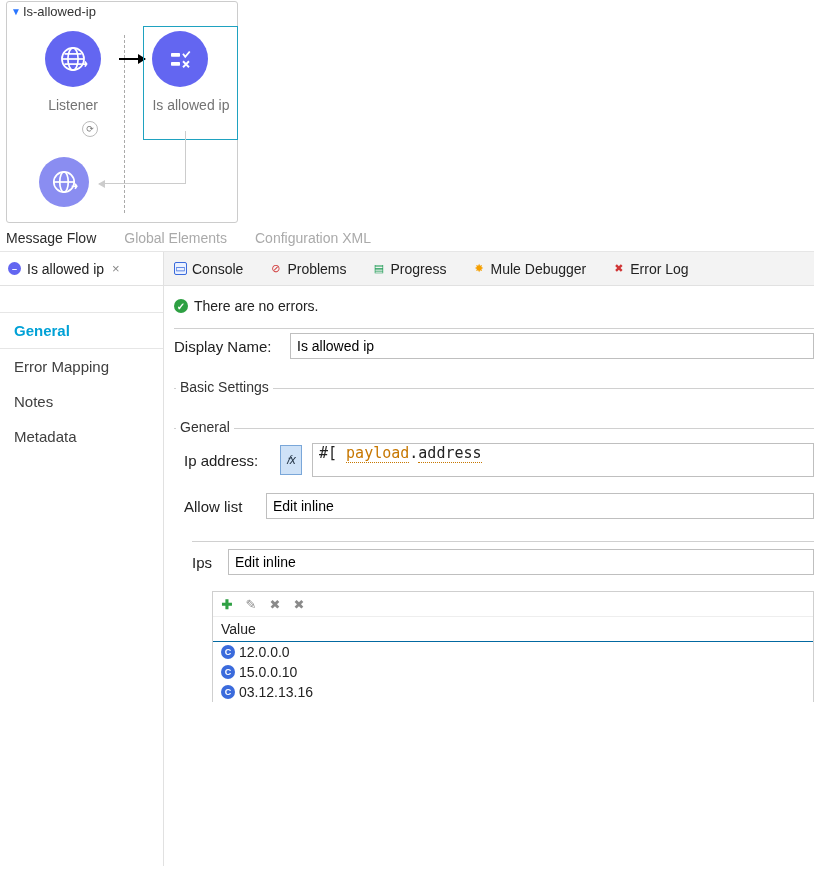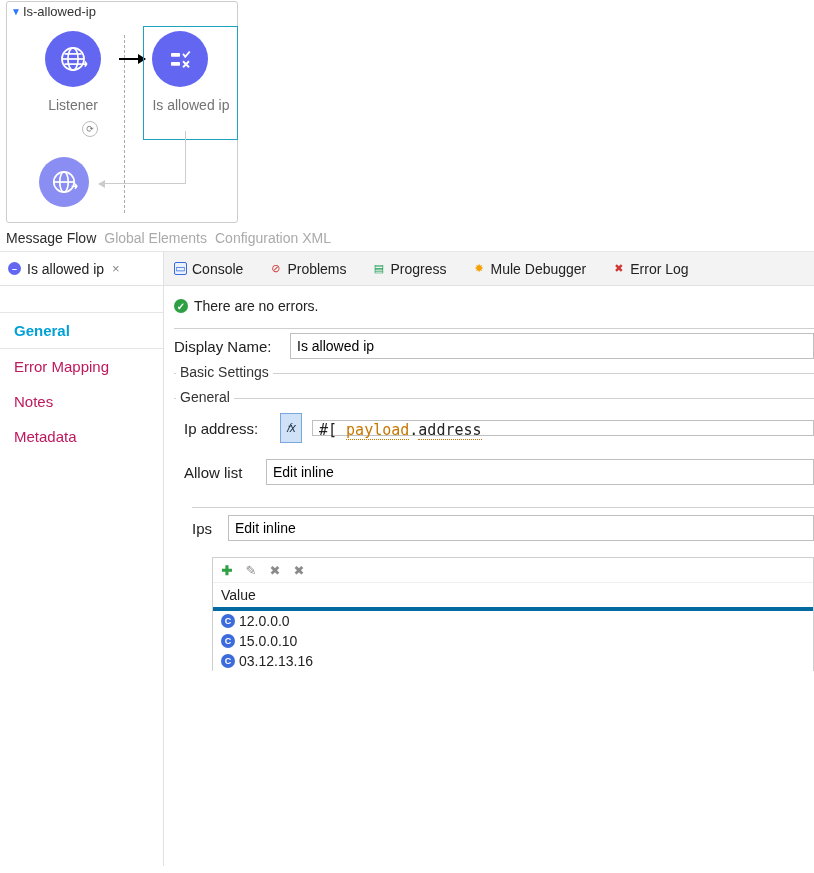--- a/index.html
+++ b/index.html
@@ -142,21 +142,21 @@
     border-radius: 50%;
     background: #fff;
     border: 1px solid #bbb;
     display:flex;align-items:center;justify-content:center;
     font-size:9px;color:#777;
   }
 
   
   .editor-tabs {
     display: flex;
-    gap: 8px;
+    gap: 28px;
     padding: 2px 6px 4px 6px;
     font-size: 14px;
     border-bottom: 1px solid #fff;
   }
   .editor-tabs .et-active { color: #2b2b2b; }
   .editor-tabs .et-inactive { color: #aaa; }
 
   
   .panel {
     display: flex;
@@ -192,21 +192,21 @@
     margin-left: 2px;
   }
   .side-nav {
     padding-top: 26px;
     display: flex;
     flex-direction: column;
   }
   .side-item {
     padding: 9px 14px;
     font-size: 15px;
-    color: #be185d;
+    color: #404040;
     cursor: pointer;
   }
   .side-item.active {
     color: #00a1d6;
     font-weight: 600;
     border-top: 1px solid #e6e6e6;
     border-bottom: 1px solid #e6e6e6;
   }
 
   .right-col {
@@ -256,63 +256,63 @@
   }
 
   .fieldrow {
     display:flex;align-items:center;gap:10px;padding:4px 0;
   }
   .fieldrow label { min-width: 106px; font-size:15px; }
   .fieldrow input.text, .fieldrow .dd {
     border:1px solid #bfbfbf;height:26px;padding:0 6px;font-size:14px;flex:1;background:#fff;
   }
   .fieldset {
-    margin-top: 10px;
+    margin-top: 25px;
     border-top: 1px solid #d0d0d0;
     position: relative;
     padding: 10px 0 4px 10px;
   }
   .fieldset > .legend {
     position: absolute;
     top: -10px;
     left: 2px;
     background: #fff;
     padding: 0 4px;
     font-size: 14px;
     color: #333;
   }
   .fx-btn {
     border:1px solid #7aa7d9;background:#cfe2f7;
     width:22px;height:30px;display:flex;align-items:center;justify-content:center;
     font-style:italic;font-size:12px;color:#234;
     cursor:pointer;
   }
   .expr-input {
-    border:1px solid #bfbfbf;height:16px;padding:0 6px;font-size:15px;
+    border:1px solid #bfbfbf;height:34px;padding:0 6px;font-size:15px;
     font-family: Consolas, monospace;flex:1;
   }
   .expr-input .hash {color:#222;}
   .expr-input .payload {color:#c77700;border-bottom:1px dotted #c77700;}
   .expr-input .address {color:#222;border-bottom:1px dotted #c77700;}
 
   .table-box {
     margin: 12px 0 0 20px;
     border:1px solid #cfcfcf;border-bottom:none;
   }
   .toolbar {
     display:flex;align-items:center;gap:8px;
     padding:4px 6px;background:#fff;border-bottom:1px solid #eee;
   }
   .toolbar .tbtn {
     width:16px;height:16px;display:flex;align-items:center;justify-content:center;
     font-size:13px;cursor:pointer;color:#8a8a8a;
   }
   .toolbar .add{color:#2ea043;font-weight:bold;}
   .thead {
-    padding:4px 8px;font-size:14px;color:#222;background:#fff;border-bottom:4px solid #0369a1;
+    padding:4px 8px;font-size:14px;color:#222;background:#fff;border-bottom:1px solid #0369a1;
   }
   .trow {
     display:flex;align-items:center;gap:4px;padding:2px 8px;font-size:14px;
   }
   .trow .rball{
     width:14px;height:14px;border-radius:50%;background:#3b6bdc;color:#fff;
     display:flex;align-items:center;justify-content:center;font-size:9px;font-weight:bold;
   }
 
   

